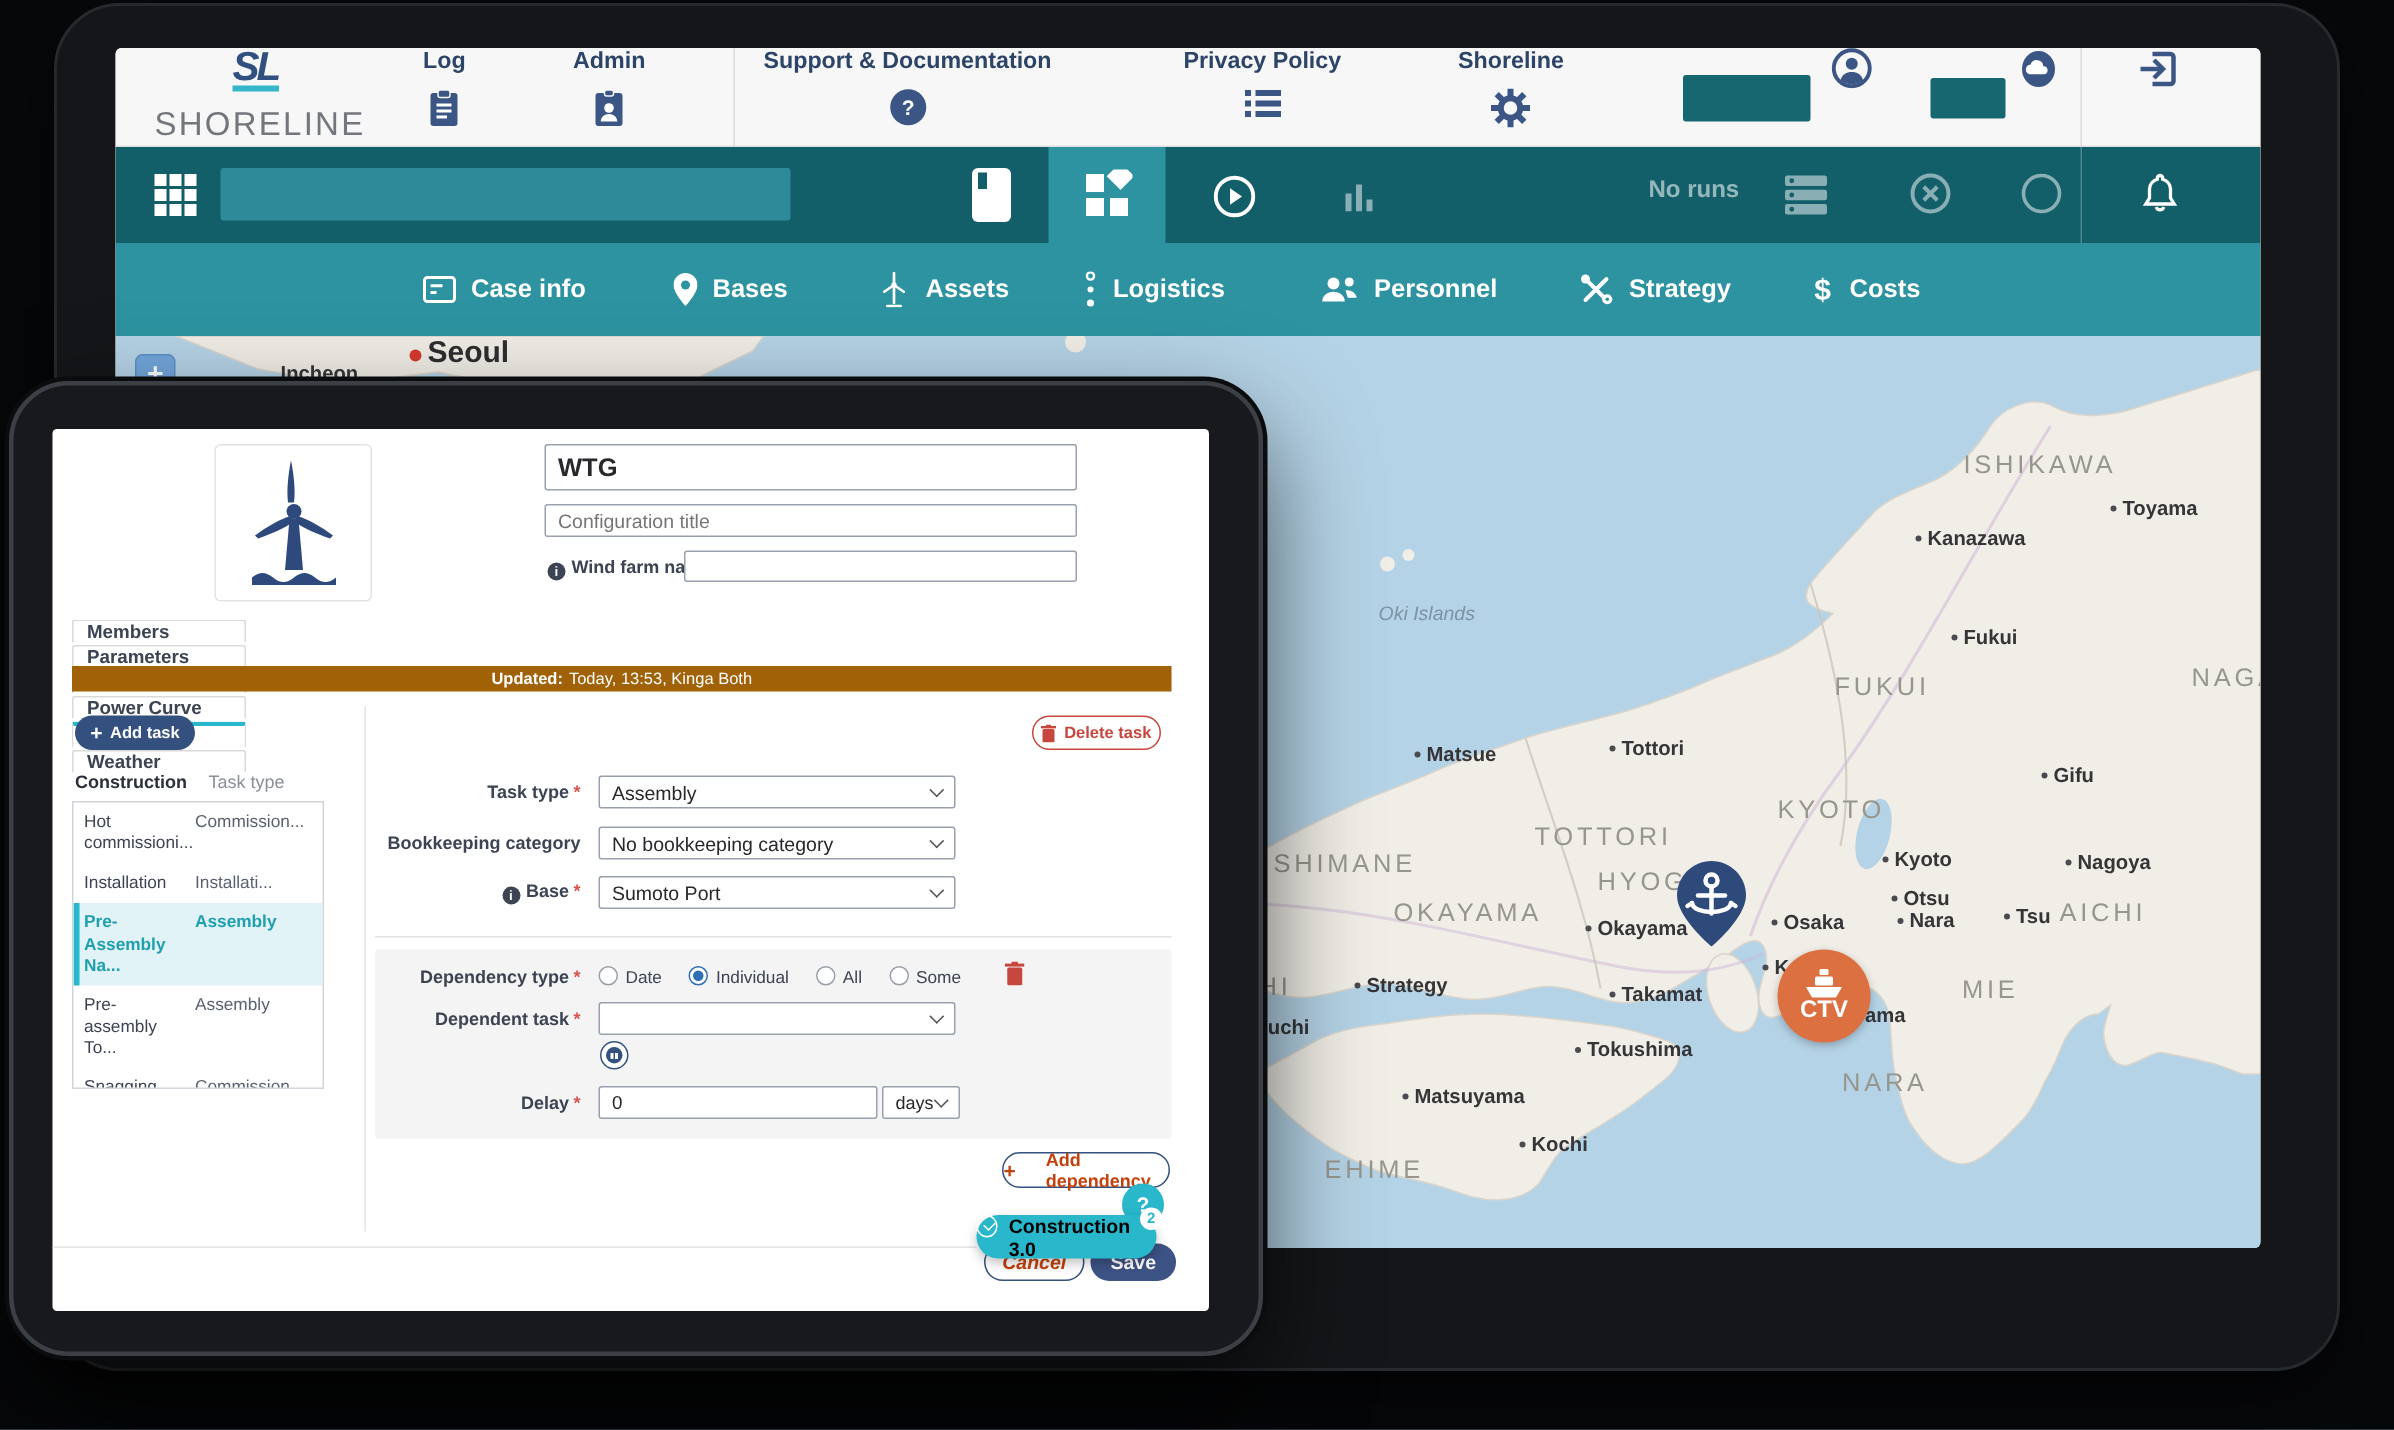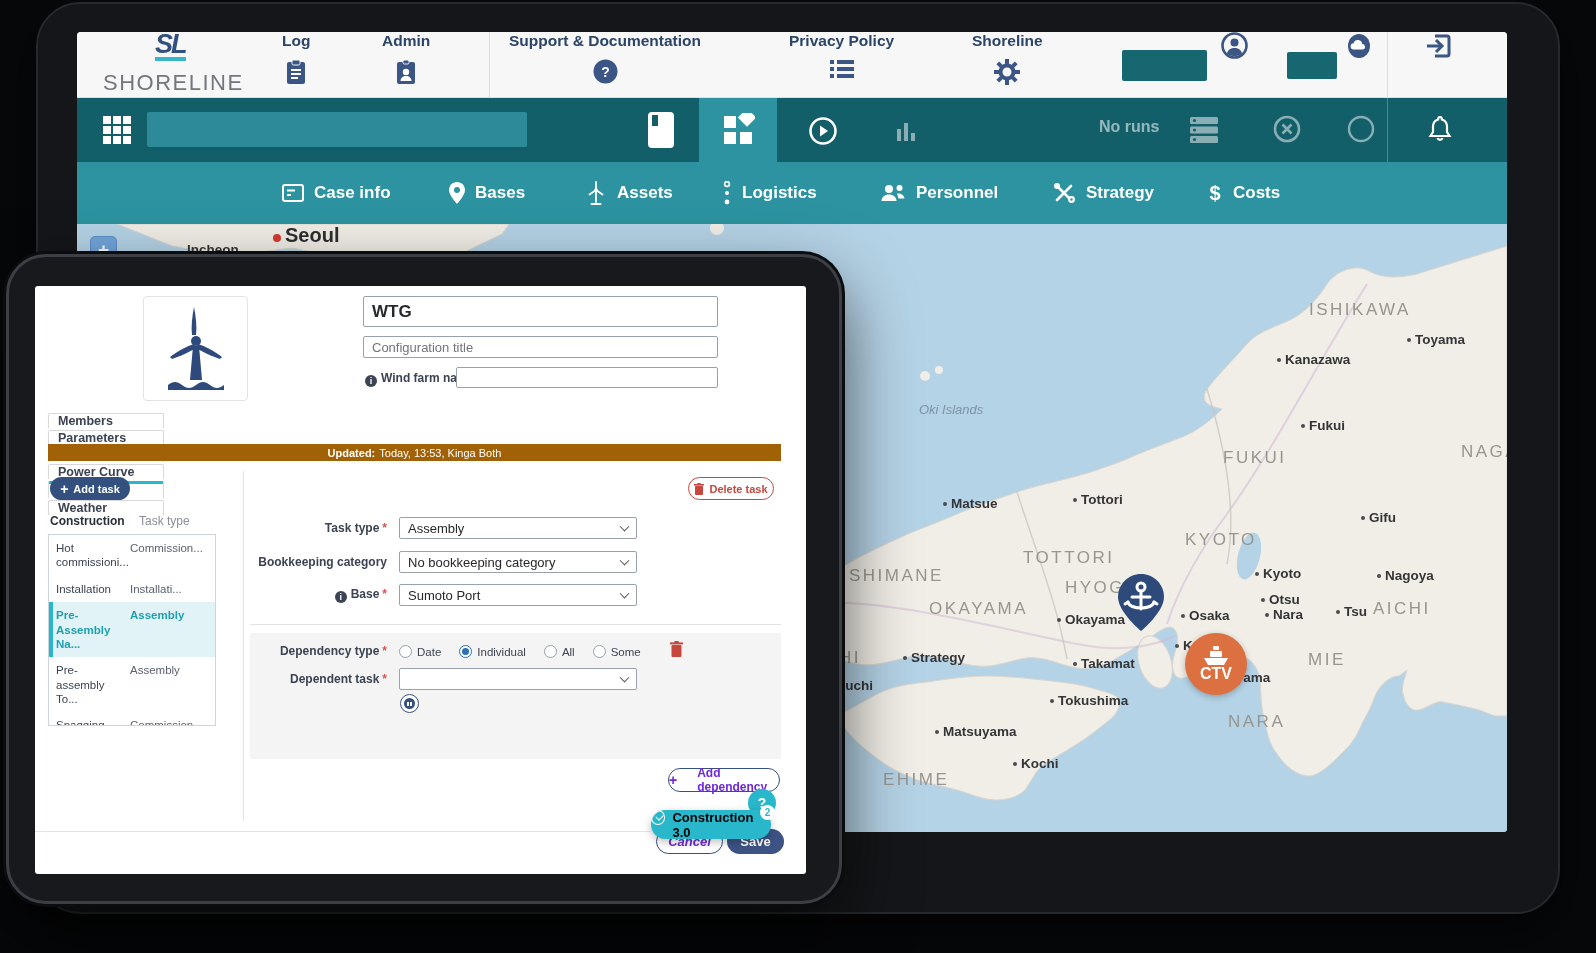--- a/index.html
+++ b/index.html
@@ -89,21 +89,21 @@
   .chev{position:absolute;right:8px;top:50%;width:7px;height:7px;border-right:1.6px solid #555;
     border-bottom:1.6px solid #555;transform:translateY(-70%) rotate(45deg);}
   .form-row{position:absolute;left:215px;width:531px;display:flex;align-items:center;}
   .form-row .lab{width:137px;text-align:right;margin-right:12px;}
   .dep-box{position:absolute;left:215px;top:347px;width:531px;height:126px;background:#f4f4f4;border-radius:2px;}
   .radio{display:inline-block;width:13px;height:13px;border:1px solid #98a0aa;border-radius:50%;background:#fff;
     vertical-align:-2px;margin-right:5px;cursor:pointer;}
   .radio.checked{border-color:#2f6fb3;}
   .radio.checked::after{content:"";display:block;width:7px;height:7px;margin:2px;border-radius:50%;background:#2f6fb3;}
   .radio-lbl{font-size:11.5px;color:#3c4352;margin-right:18px;}
-  .btn-outline{border:1px solid #33507e;border-radius:12px;background:#fff;color:#6d28d9;font-size:12px;
+  .btn-outline{border:1px solid #33507e;border-radius:12px;background:#fff;color:#c2410c;font-size:12px;
     font-weight:700;display:flex;align-items:center;justify-content:center;gap:20px;cursor:pointer;}
   .badge-version{position:absolute;left:616px;top:524px;width:120px;height:29px;background:#29b7cb;border-radius:15px;
     color:#000000;font-weight:700;font-size:13px;display:flex;align-items:flex-start;justify-content:center;gap:7px;
     box-shadow:0 3px 8px rgba(0,0,0,.25);z-index:6;}
   .chk-circle{width:15px;height:15px;border:1.6px solid #fff;border-radius:50%;position:relative;}
   .chk-circle::after{content:"";position:absolute;left:3.5px;top:3px;width:6px;height:3.5px;
     border-left:1.7px solid #fff;border-bottom:1.7px solid #fff;transform:rotate(-45deg);}
   .help-fab{position:absolute;left:713px;top:503px;width:28px;height:28px;border-radius:50%;background:#29b7cb;
     color:#fff;display:flex;align-items:center;justify-content:center;z-index:5;cursor:pointer;}
   .help-fab::before{content:"?";font-size:14px;font-weight:700;}
@@ -563,20 +563,28 @@
             <span></span>
             <i class="chev"></i>
           </div>
     </div>
     <div style="position:absolute;left:150px;top:61px;width:19px;height:19px;border:1.6px solid #33507e;border-radius:50%;background:#fff;display:flex;align-items:center;justify-content:center;cursor:pointer;">
       <span style="width:11px;height:11px;border-radius:50%;background:#33507e;display:flex;align-items:center;justify-content:center;">
             <span style="width:2px;height:4px;background:#fff;margin-right:1px;"></span>
             <span style="width:2px;height:4px;background:#fff;"></span>
           </span>
     </div>
+    <div style="position:absolute;left:0;top:91px;width:531px;display:flex;align-items:center;">
+      <span class="lab lbl req" style="width:137px;text-align:right;margin-right:12px;">Delay</span>
+      <input class="inp" style="width: 186px; height: 22px; font-size: 12.5px;" value="0">
+      <div class="sel" style="width:52px;height:22px;margin-left:3px;font-size:12px;">
+            <span>days</span>
+            <i class="chev"></i>
+          </div>
+    </div>
   </div>
 
   <div class="btn-outline abs" style="left:633px;top:482px;width:112px;height:24px;border-radius:13px;">
     <span class="plus-ico"></span>
     <span>Add dependency</span>
   </div>
 
   <div class="abs" style="left:0;top:545px;width:616px;height:1px;background:#e4e4e4;"></div>
 
   <div class="help-fab"></div>

